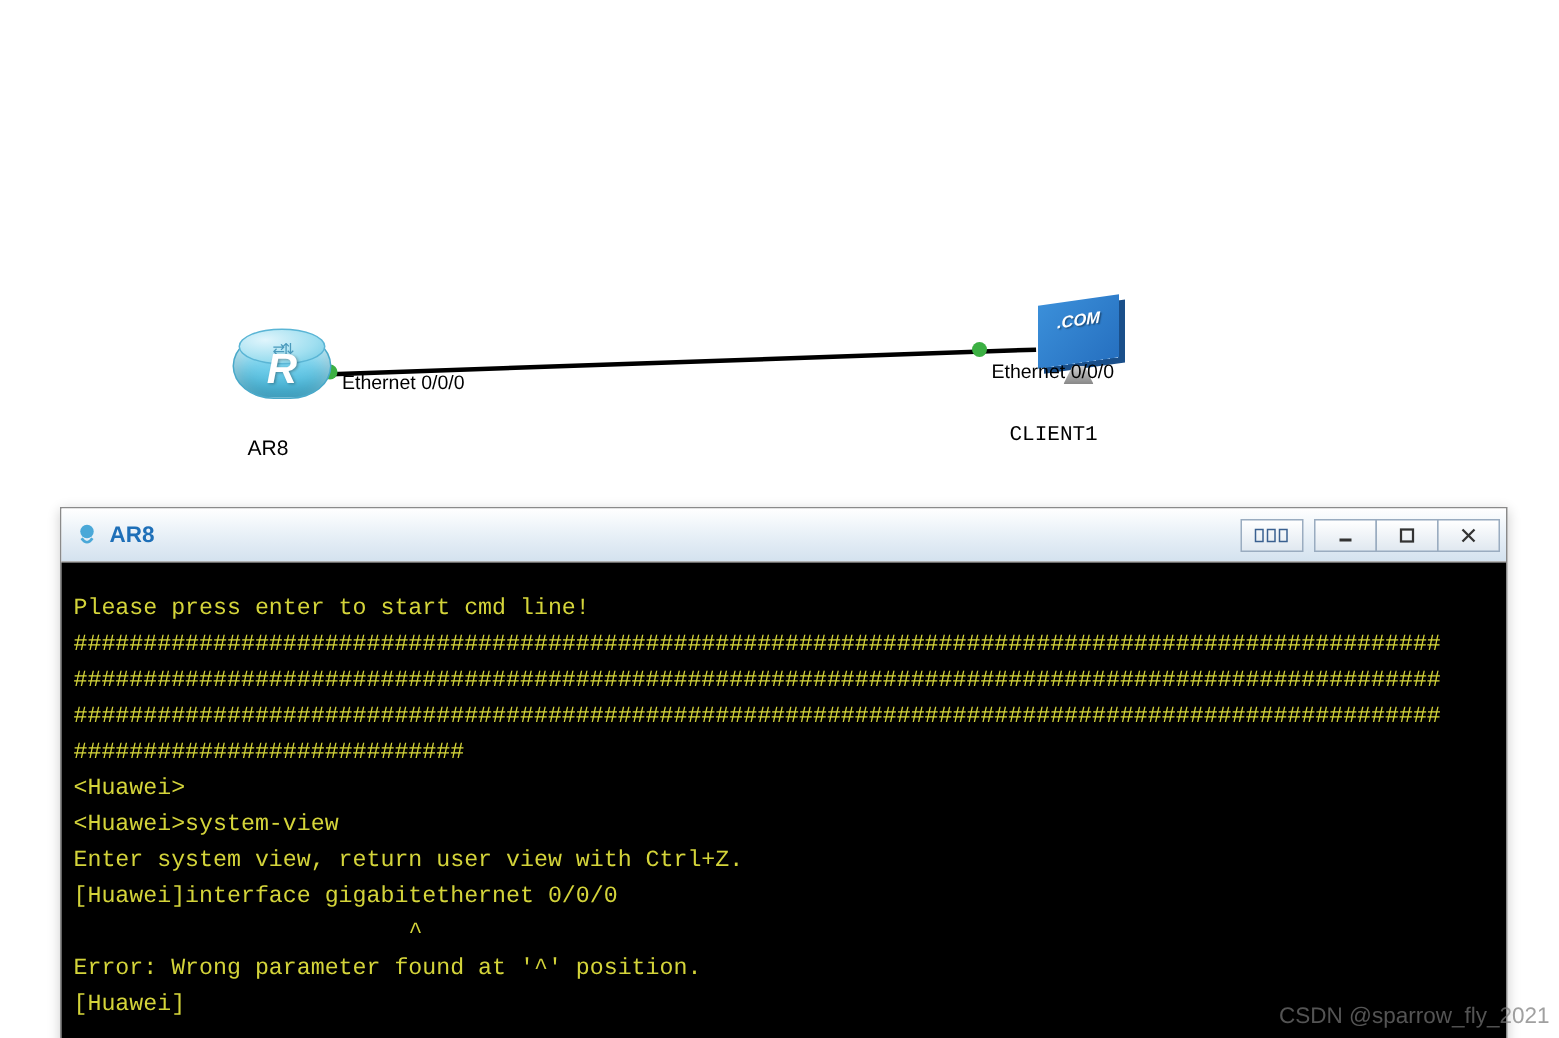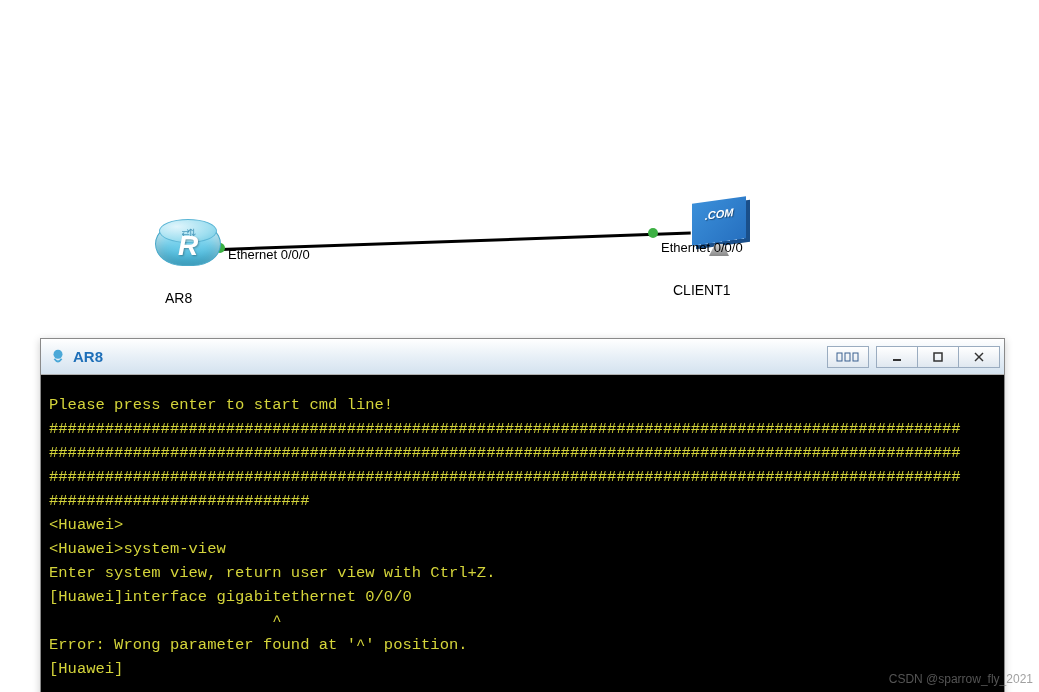--- a/index.html
+++ b/index.html
@@ -107,20 +107,21 @@
       left: 50%;
       transform: translateX(-50%);
       width: 20px;
       height: 12px;
       background: linear-gradient(180deg, #d0d0d0, #888);
       clip-path: polygon(30% 0, 70% 0, 100% 100%, 0 100%);
     }
     .client-label {
       left: 673px;
       top: 282px;
+      font-family: Liberation Mono, monospace;
     }
     .connection-line {
       position: absolute;
       left: 221px;
       top: 248px;
       width: 470px;
       height: 3px;
       background: #000000;
       transform-origin: left center;
       transform: rotate(-2deg);
@@ -227,21 +228,21 @@
       line-height: 1.55;
       min-height: 280px;
       white-space: pre-wrap;
       word-break: break-all;
     }
     .watermark {
       position: absolute;
       right: 6px;
       bottom: 6px;
       color: rgba(120,120,120,0.7);
-      font-size: 12px;
+      font-size: 15px;
       font-family: Arial, sans-serif;
     }
   </style>
 </head>
 <body>
 
 <div class="topology-area">
   <div class="connection-line"></div>
   <div class="port-dot-left"></div>
   <div class="port-dot-right"></div>

